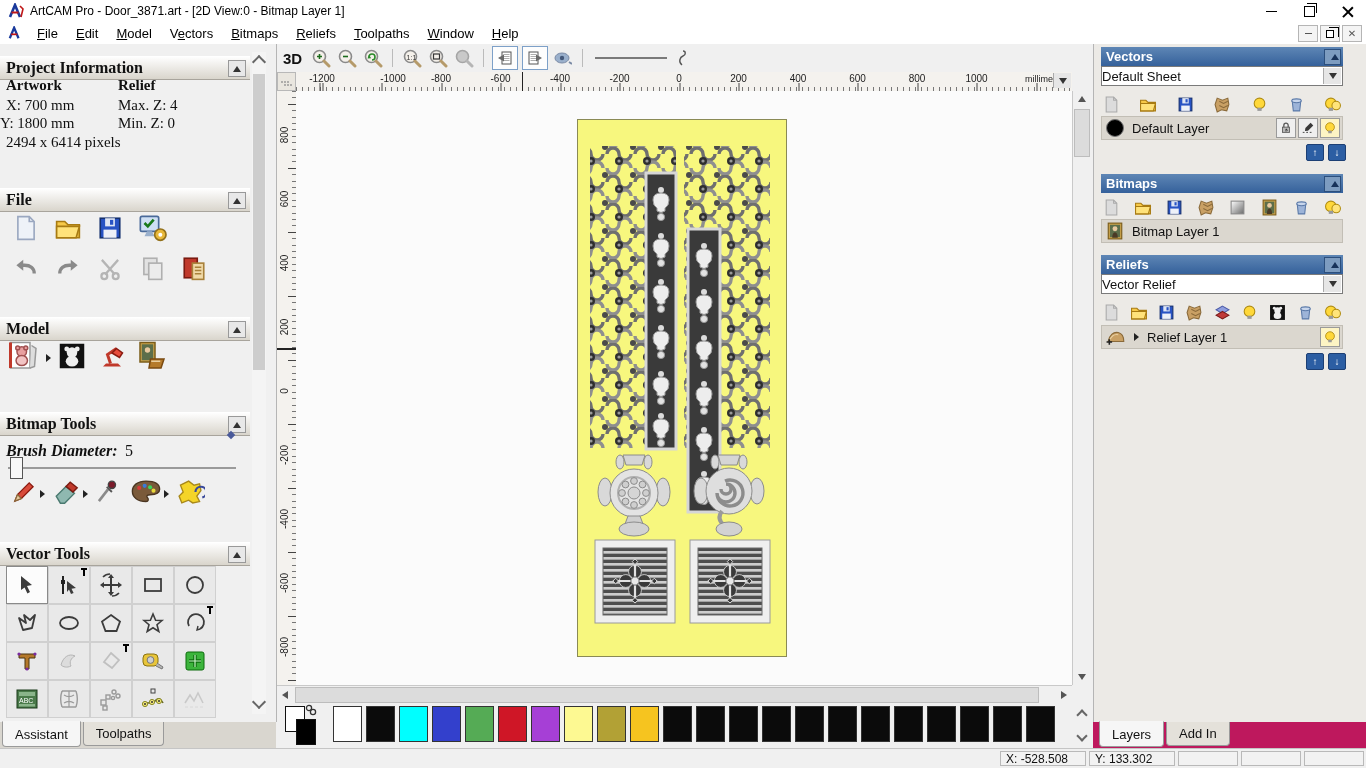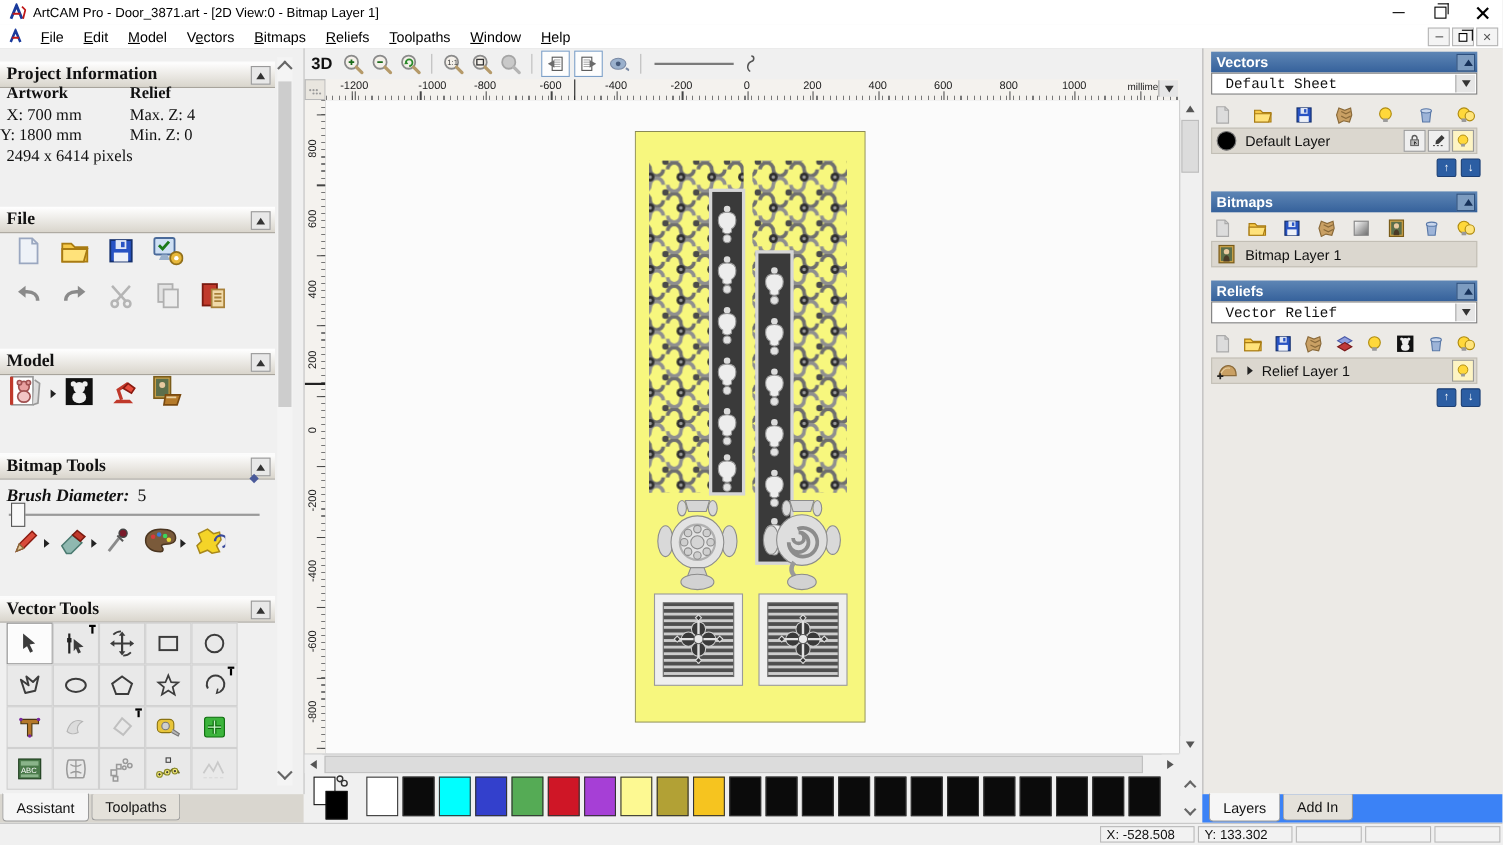--- a/index.html
+++ b/index.html
@@ -48,21 +48,21 @@
   .vt.active{background:#fcfcfc;border:1px solid #8a8a8a;box-shadow:inset 1px 1px 0 #fff;}
   .pin{position:absolute;top:1px;right:1px;width:8px;height:8px;}
   .pin:before{content:"";position:absolute;left:1px;top:0;width:6px;height:2px;background:#000;}
   .pin:after{content:"";position:absolute;left:3px;top:2px;width:2px;height:6px;background:#000;}
   
   .tab-strip{display:flex;align-items:flex-start;}
   .tab{height:23px;padding:0 12px;display:flex;align-items:center;font-size:13px;border:1px solid #9a9a9a;
     border-top:none;border-radius:0 0 4px 4px;background:#e4e1da;margin-right:2px;}
   .tab.active{background:#f6f6f6;height:24px;border-top:1px solid #f6f6f6;margin-top:-1px;}
   #left-tabs{left:0;top:722px;width:276px;height:26px;background:#d9d6cf;}
-  #right-tabs{left:1093px;top:722px;width:273px;height:26px;background:#3b82f6;}
+  #right-tabs{left:1093px;top:722px;width:273px;height:26px;background:#be185d;}
   
   #view-toolbar{left:277px;top:44px;width:816px;height:28px;background:#f0f0f0;display:flex;align-items:center;gap:4px;padding-left:6px;box-sizing:border-box;}
   .tb-3d{font-weight:bold;font-size:15px;margin-right:4px;}
   .tb-ico{width:22px;height:22px;display:flex;align-items:center;justify-content:center;}
   .tb-sep{width:1px;height:18px;background:#bbb;margin:0 4px;}
   .tb-toggle{width:24px;height:22px;border:1px solid #7da0c8;background:#fdfdfd;display:flex;align-items:center;justify-content:center;}
   #ruler-corner{left:277px;top:72px;width:19px;height:19px;background:#e9e6df;border:1px solid #b8b8b8;box-sizing:border-box;}
   #ruler-top{left:296px;top:72px;width:776px;height:19px;background:#f4f2ee;border-bottom:1px solid #9a9a9a;overflow:hidden;}
   #ruler-top .ticks-minor{position:absolute;bottom:0;left:0;width:100%;height:4px;
     background:repeating-linear-gradient(90deg,#777 0 1px,transparent 1px 5.95px);}
@@ -102,21 +102,21 @@
   #door{position:absolute;left:281px;top:28px;width:210px;height:538px;}
   
   #right-panel{left:1093px;top:44px;width:273px;height:678px;background:#eceae6;border-left:1px solid #b5b5b5;overflow:hidden;}
   .rp-header{position:absolute;left:7px;width:242px;height:19px;background:linear-gradient(#5e86b5,#35619b);
     display:flex;align-items:center;color:#fff;font-weight:bold;font-size:13px;}
   .rp-header span{margin-left:5px;}
   .rp-collapse{position:absolute;right:2px;top:2px;width:15px;height:14px;background:#7d9cc0;border:1px solid #2c4f7d;
     display:flex;align-items:center;justify-content:center;}
   .rp-collapse .tri-up{border-bottom-color:#17325a;}
   .rp-dd{position:absolute;left:7px;width:242px;height:20px;background:#fff;border:1px solid #7a7a7a;display:flex;align-items:center;box-sizing:border-box;}
-  .rp-dd .dd-text{margin-left:12px;font-size:13px;font-family:Liberation Mono, monospace;}
+  .rp-dd .dd-text{margin-left:0;font-size:13px;}
   .dd-btn{position:absolute;right:1px;top:1px;width:17px;height:16px;background:#e6e6e6;border-left:1px solid #aaa;display:flex;align-items:center;justify-content:center;}
   .rp-toolbar{position:absolute;left:7px;width:242px;height:24px;display:flex;align-items:center;justify-content:space-between;}
   .rp-toolbar .ico{width:20px;height:20px;display:flex;align-items:center;justify-content:center;}
   .layer-row{position:absolute;left:7px;width:242px;height:24px;background:#dbd7cf;border:1px solid #c2beb5;display:flex;align-items:center;box-sizing:border-box;}
   .layer-row .layer-label{margin-left:8px;font-size:13px;}
   .lr-btn{width:18px;height:18px;border:1px solid #9a9a9a;background:#efefef;display:flex;align-items:center;justify-content:center;margin-left:2px;}
   .updown{position:absolute;display:flex;gap:4px;}
   .ud-btn{width:16px;height:15px;background:#2c5ea3;border:1px solid #1c3f74;color:#fff;font-size:10px;display:flex;align-items:center;justify-content:center;border-radius:2px;}
   
   #statusbar{left:0;top:748px;width:1366px;height:20px;background:#f0f0f0;border-top:1px solid #c5c5c5;}

